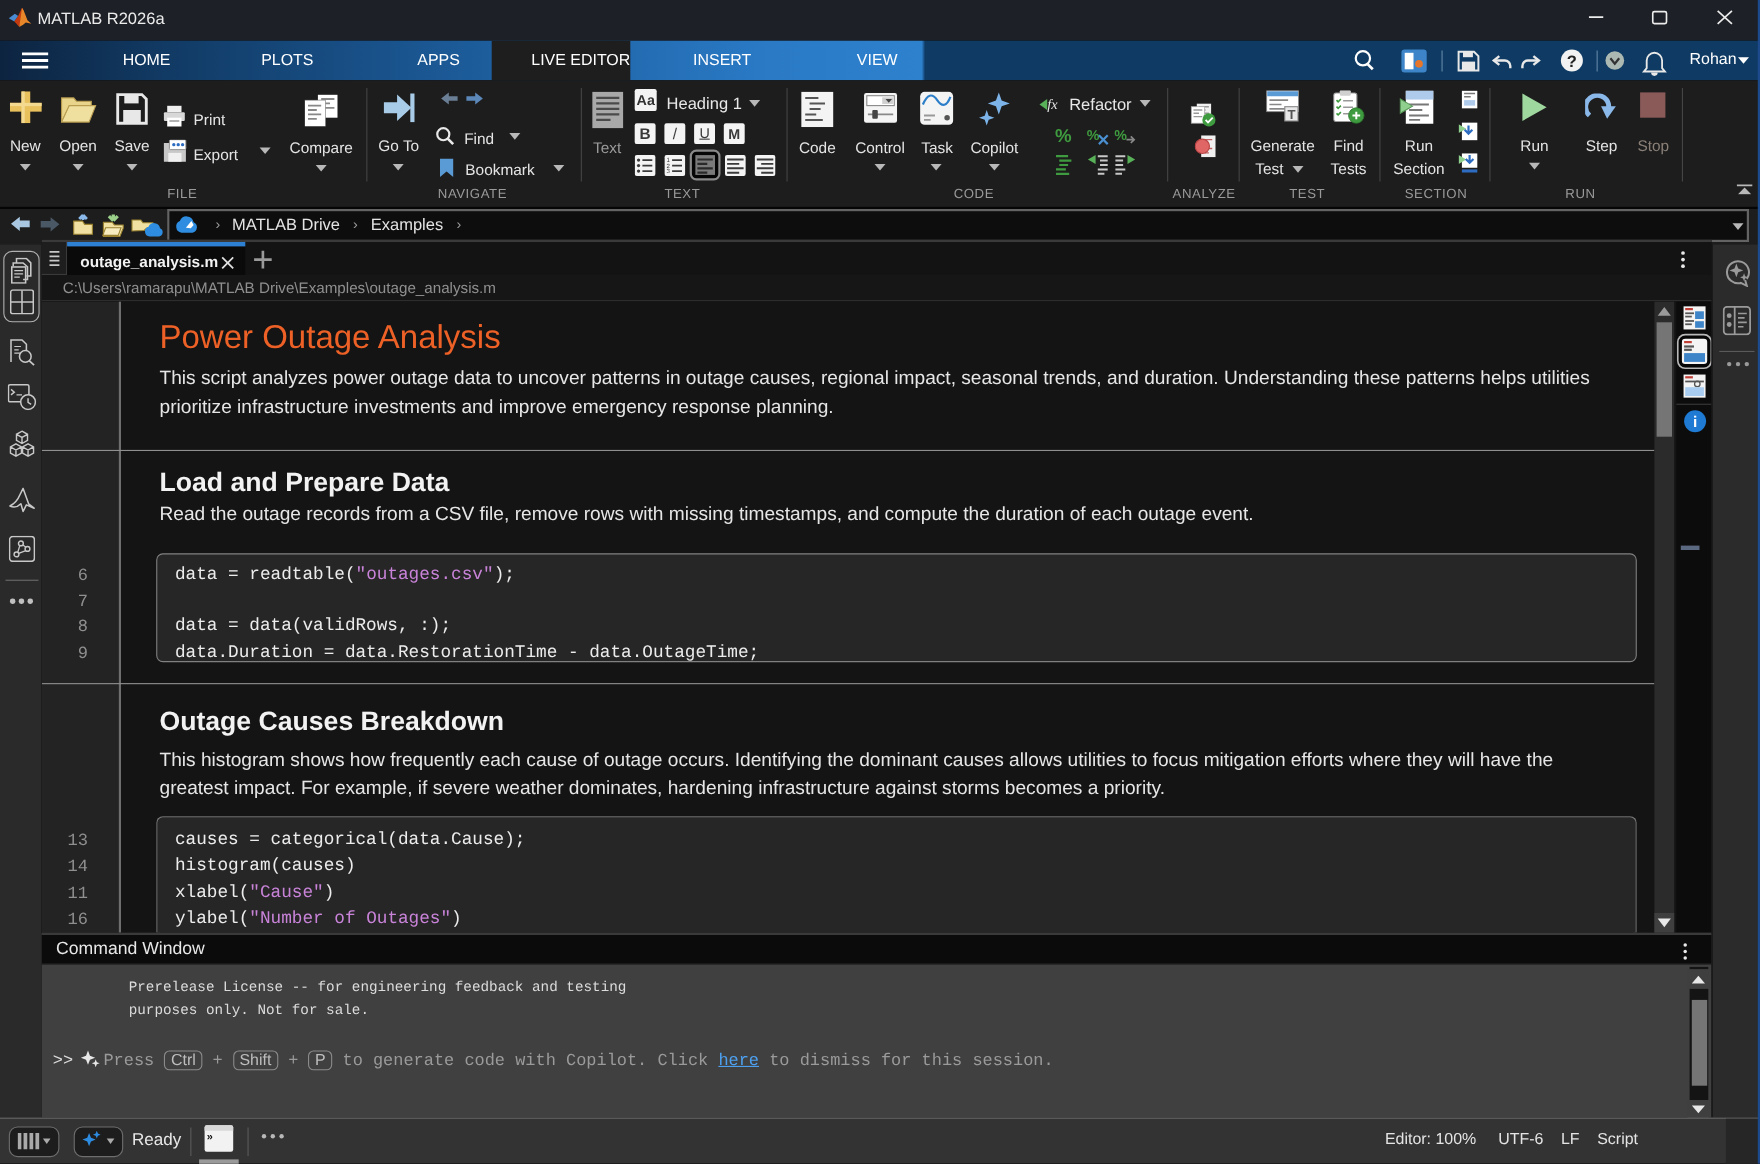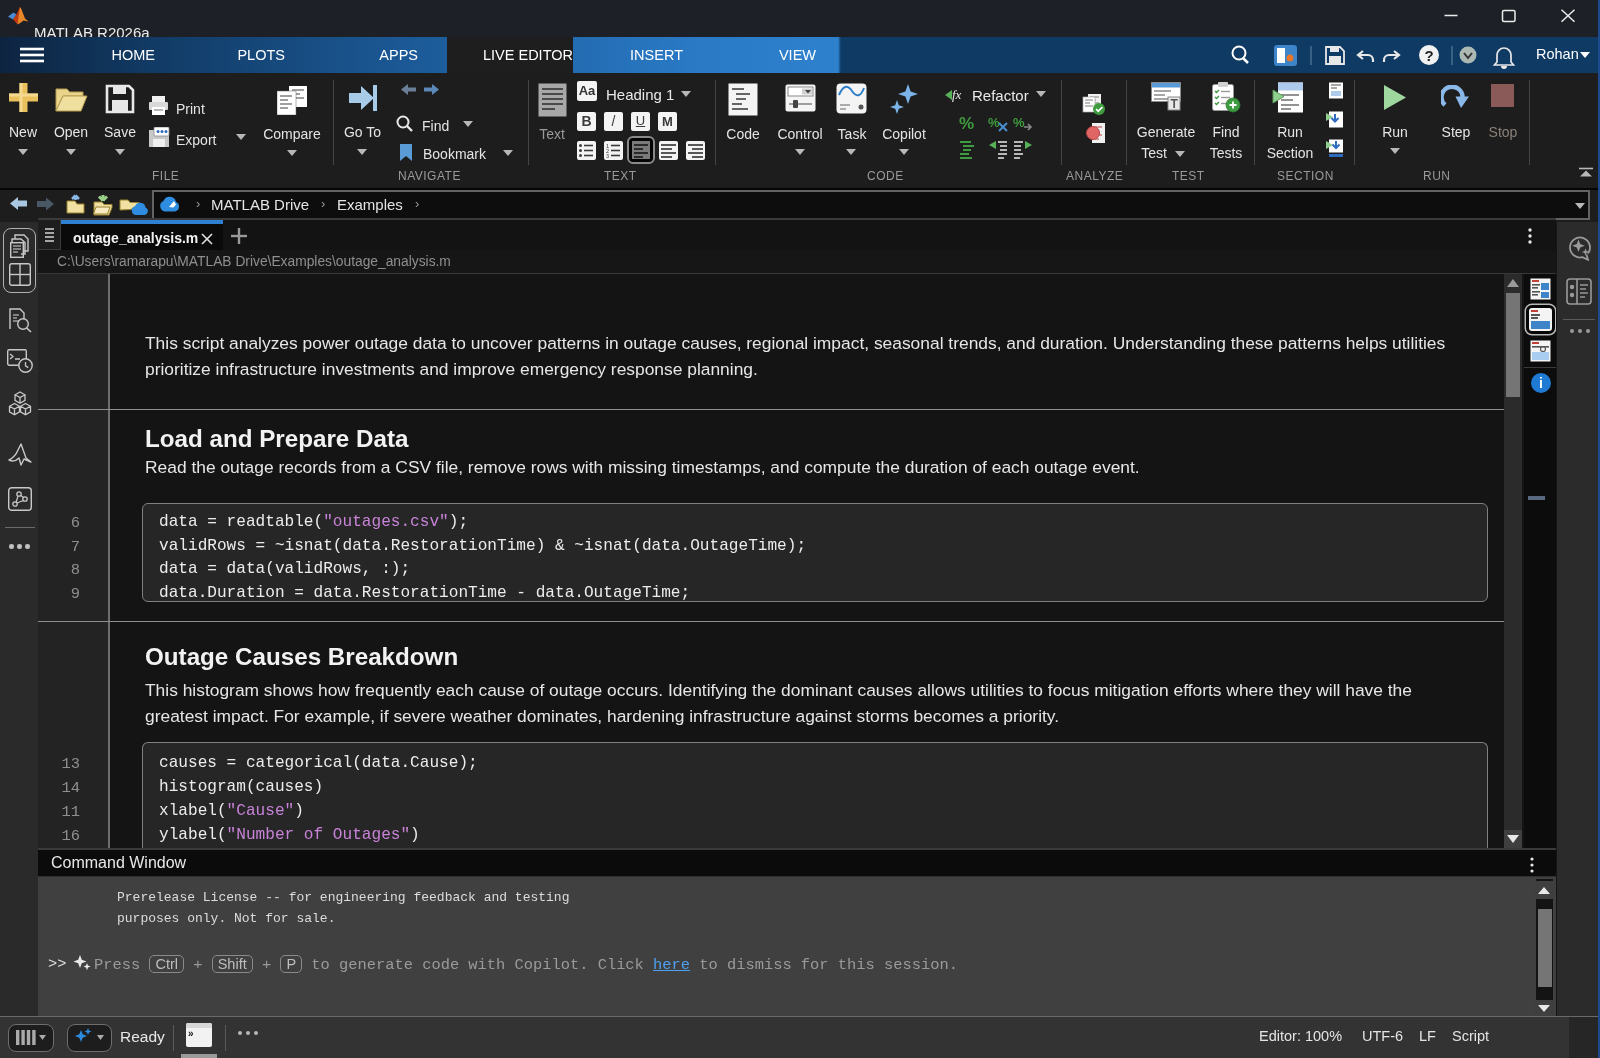--- a/index.html
+++ b/index.html
@@ -37,21 +37,21 @@
 </style>
 </head>
 <body>
 
 <div id="titlebar" class="abs">
   <svg class="abs" style="left:8px;top:6px" width="21" height="20" viewBox="0 0 21 20">
     <polygon points="0,10.5 5.5,6.5 8.5,8.5 5,13.5 1.5,11.5" fill="#4a8ad0"></polygon>
     <polygon points="5,13.5 8.5,8.5 12,1 13.5,3.5 9.5,18.5 7,15.5" fill="#c33a10"></polygon>
     <polygon points="12,1 13.5,3.5 17,12.5 20.5,15.5 15.5,14.5 13,16.5 9.5,18.5" fill="#e8862a"></polygon>
   </svg>
-  <div class="abs" style="left:34px;top:24px;font-size:15px;color:#ececec;">MATLAB R2026a</div>
+  <div class="abs" style="left:34px;top:9px;font-size:15px;color:#ececec;">MATLAB R2026a</div>
   <svg class="abs" style="left:1441px;top:0" width="159" height="37" viewBox="0 0 159 37">
     <line x1="3.5" y1="15.5" x2="16.5" y2="15.5" stroke="#ececec" stroke-width="1.5"></line>
     <rect x="61.5" y="10.5" width="12.5" height="11" rx="1.5" fill="none" stroke="#ececec" stroke-width="1.5"></rect>
     <line x1="120.5" y1="9.8" x2="133.5" y2="21.8" stroke="#ececec" stroke-width="1.5"></line>
     <line x1="133.5" y1="9.8" x2="120.5" y2="21.8" stroke="#ececec" stroke-width="1.5"></line>
   </svg>
 </div>
 
 <div id="ribbontabs" class="abs">
   <svg class="abs" style="left:20px;top:10px" width="24" height="16" viewBox="0 0 24 16">
@@ -590,32 +590,32 @@
 </div>
 
 <div id="pathbar" class="abs"><span style="margin-left:19px;">C:\Users\ramarapu\MATLAB Drive\Examples\outage_analysis.m</span></div>
 
 <div id="editor" class="abs">
   <div id="gutter"></div>
   <div id="gutterline"></div>
   <div class="secline" style="top:135px;"></div>
   <div class="secline" style="top:347px;"></div>
 
+  <div class="abs" style="left:107px;top:16px;font-size:30px;color:#ed6127;">Power Outage Analysis</div>
   <div class="abs" style="left:107px;top:57px;font-size:17.4px;line-height:25.5px;color:#e6e6e6;white-space:nowrap;">This script analyzes power outage data to uncover patterns in outage causes, regional impact, seasonal trends, and duration. Understanding these patterns helps utilities<br>prioritize infrastructure investments and improve emergency response planning.</div>
 
   <div class="abs" style="left:107px;top:151px;font-size:24.2px;font-weight:bold;color:#f2f2f2;">Load and Prepare Data</div>
   <div class="abs" style="left:107px;top:183px;font-size:17.4px;color:#e6e6e6;white-space:nowrap;">Read the outage records from a CSV file, remove rows with missing timestamps, and compute the duration of each outage event.</div>
 
   <div class="codebox" style="top:229px;height:99px;"></div>
   <div class="lnum" style="top:240px;">6</div>
   <div class="lnum" style="top:264px;">7</div>
   <div class="lnum" style="top:287px;">8</div>
   <div class="lnum" style="top:311px;">9</div>
   <div class="codeline" style="left:121px;top:239px;">data = readtable(<span class="str">"outages.csv"</span>);</div>
-  <div class="codeline" style="left:121px;top:263px;">validRows = ~isnat(data.RestorationTime) &amp; ~isnat(data.OutageTime);</div>
   <div class="codeline" style="left:121px;top:286px;">data = data(validRows, :);</div>
   <div class="codeline" style="left:121px;top:310px;">data.Duration = data.RestorationTime - data.OutageTime;</div>
 
   <div class="abs" style="left:107px;top:369px;font-size:24.2px;font-weight:bold;color:#f2f2f2;">Outage Causes Breakdown</div>
   <div class="abs" style="left:107px;top:404px;font-size:17.4px;line-height:25.5px;color:#e6e6e6;white-space:nowrap;">This histogram shows how frequently each cause of outage occurs. Identifying the dominant causes allows utilities to focus mitigation efforts where they will have the<br>greatest impact. For example, if severe weather dominates, hardening infrastructure against storms becomes a priority.</div>
 
   <div class="codebox" style="top:468px;height:106px;border-bottom:none;border-radius:6px 6px 0 0;"></div>
   <div class="lnum" style="top:481px;">13</div>
   <div class="lnum" style="top:505px;">14</div>
   <div class="lnum" style="top:529px;">11</div>

